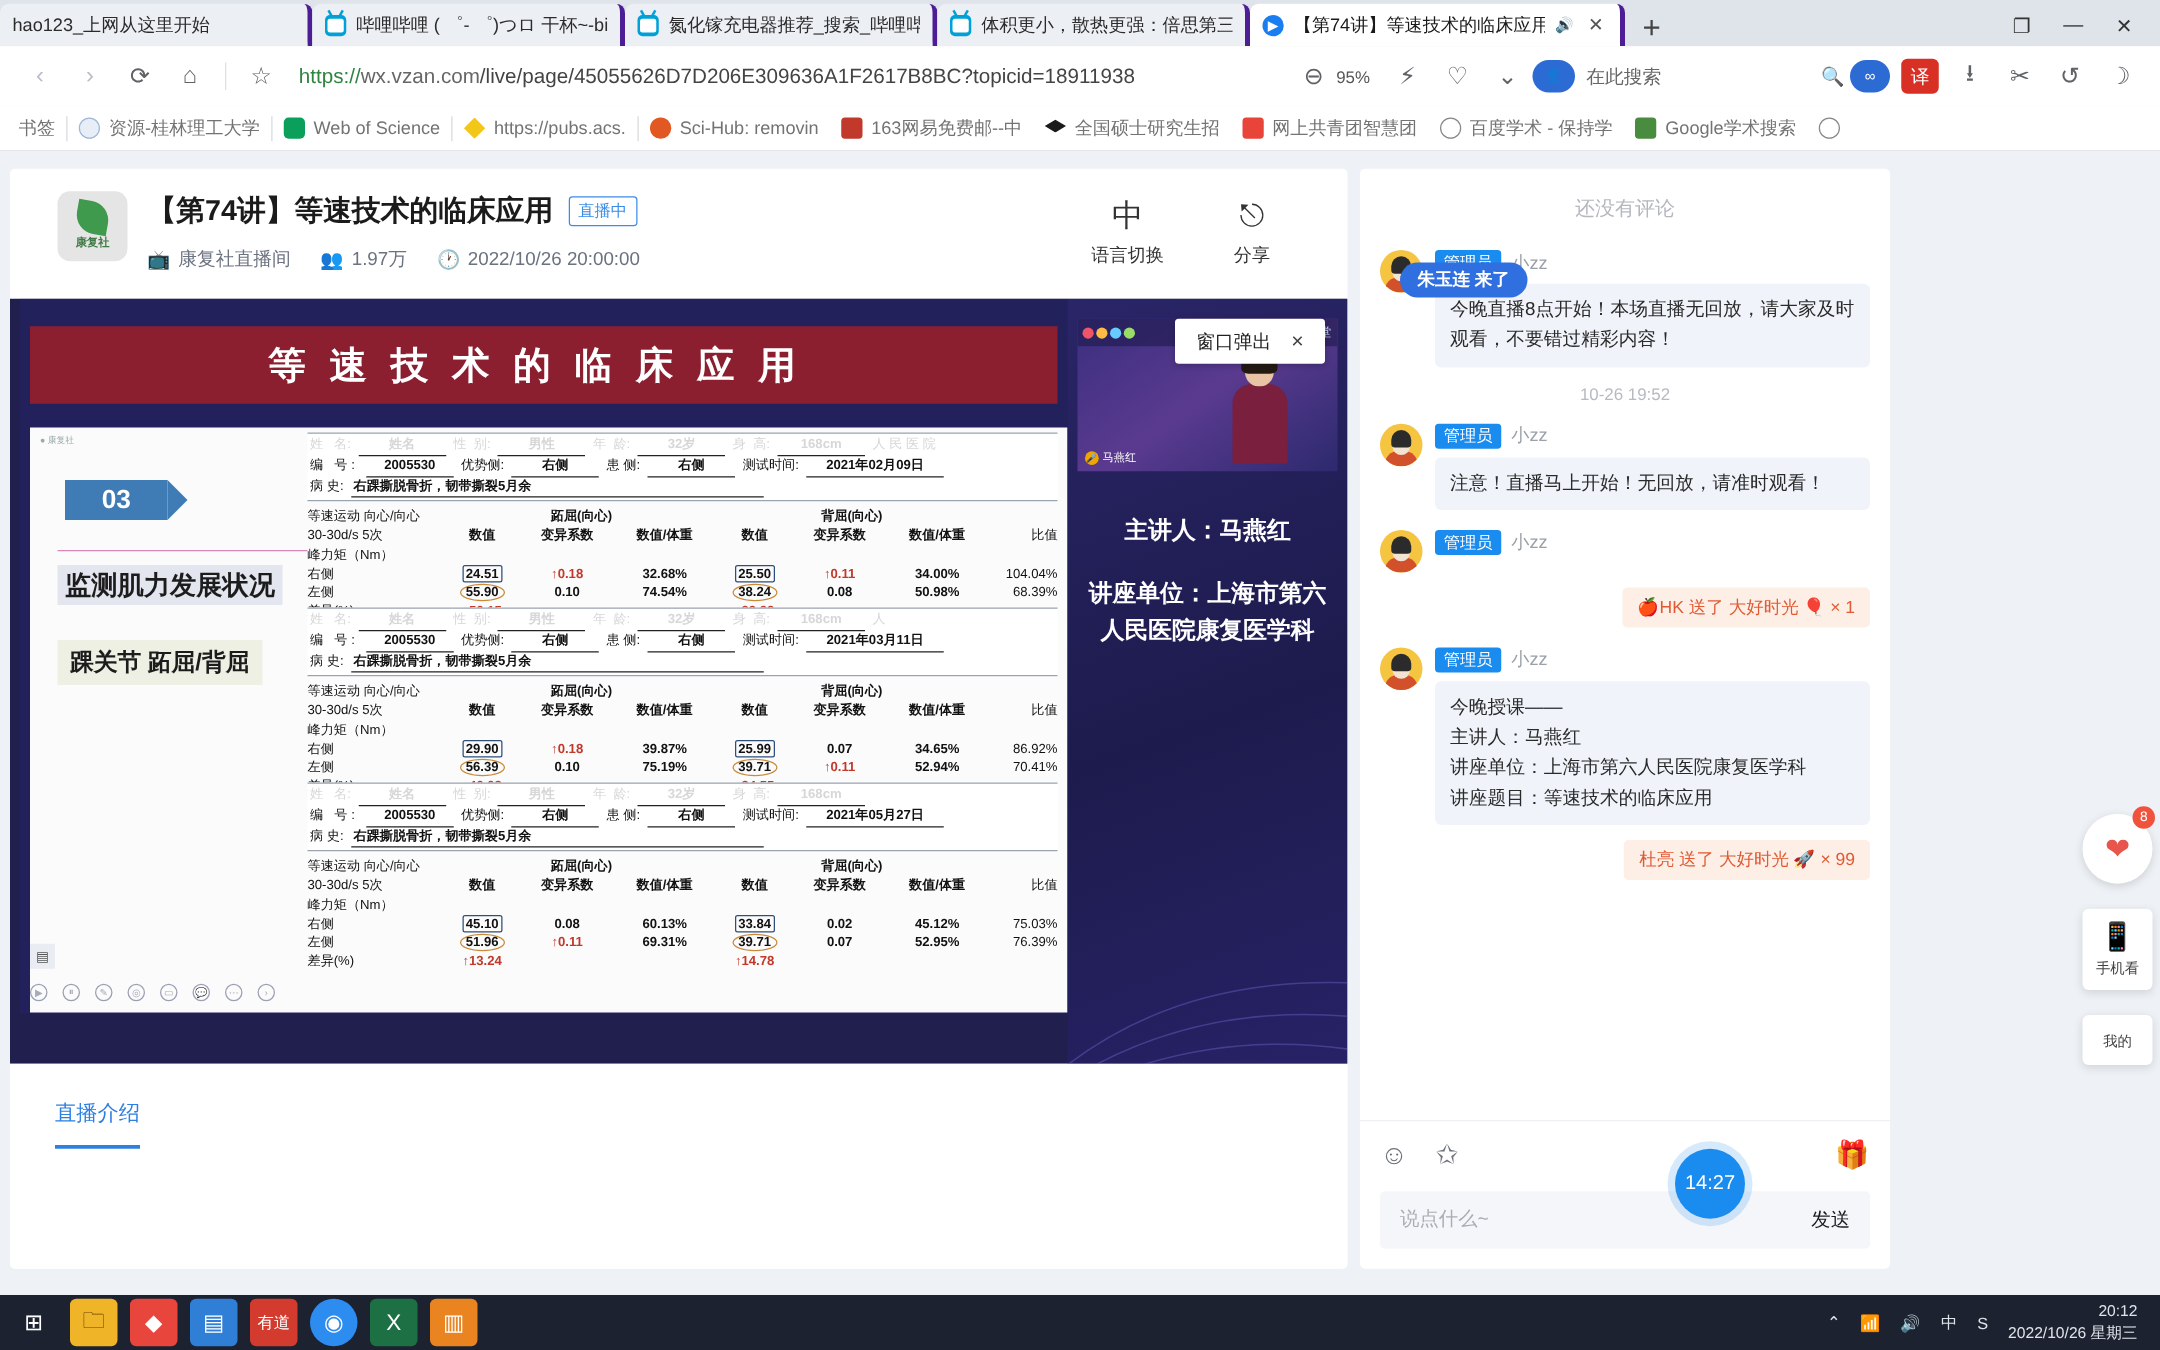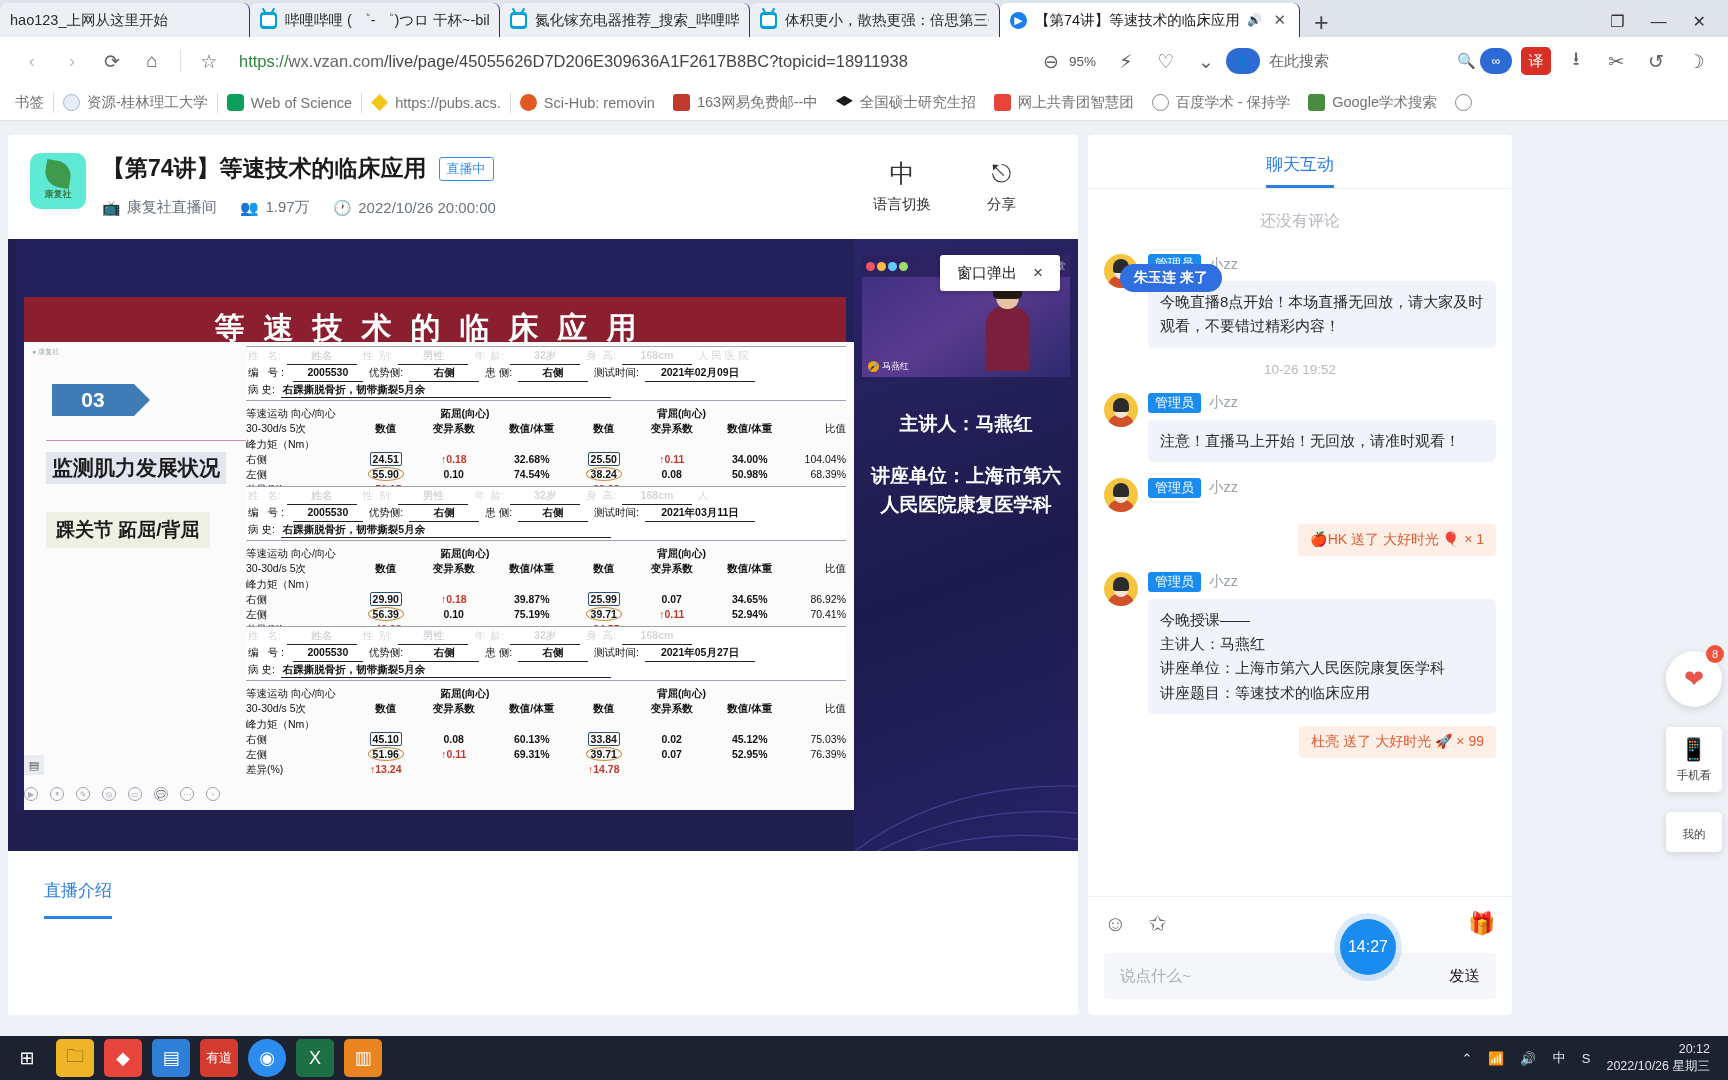--- a/index.html
+++ b/index.html
@@ -13,21 +13,21 @@
 
   
   .tabstrip {
     position: absolute; left: 0; top: 0; width: 1728px; height: 37px;
     background: #dfe3ea; display: flex; align-items: flex-end;
   }
   .tab {
     position: relative; height: 34px; min-width: 0; display: flex; align-items: center;
     gap: 8px; padding: 0 10px; font-size: 14px; color: #2b2b2b;
     background: #eceff4; border-top-left-radius: 7px; border-top-right-radius: 7px;
-    border-right: 1px solid #4c1d95; overflow: hidden; white-space: nowrap;
+    border-right: 4px solid #4c1d95; overflow: hidden; white-space: nowrap;
   }
   .tab.partial { width: 250px; }
   .tab.active { background: #ffffff; width: 300px; }
   .tab-label { overflow: hidden; text-overflow: clip; white-space: nowrap; flex: 1; font-size: 14.5px;}
   .tab.active .tab-label { font-weight: normal; color: #1a1a1a; }
   .favicon { width: 17px; height: 17px; flex: none; border-radius: 3px; }
   .fav-bili { background: #00a1d6; position: relative; border-radius: 4px; }
   .fav-bili::before, .fav-bili::after {
     content: ""; position: absolute; width: 2px; height: 5px; background: #00a1d6; top: -4px;
   }
@@ -82,40 +82,40 @@
 
   
   .page { position: absolute; left: 0; top: 121px; width: 1728px; height: 915px; background: #eef1f5; }
 
   .livecard {
     position: absolute; left: 8px; top: 14px; width: 1070px; height: 880px;
     background: #fff; border-radius: 4px; overflow: hidden;
   }
   .live-header { height: 104px; padding: 18px 22px 0 22px; display: flex; align-items: flex-start; }
   .logo {
-    width: 56px; height: 56px; border-radius: 10px; background: #5eead4; flex: none;
-    position: relative; display:flex; align-items:center; justify-content:center; flex-direction:column;
+    width: 56px; height: 56px; border-radius: 10px; background: #e5e5e5; flex: none;
+    position: relative; display:flex; align-items:center; justify-content:center; flex-direction:column;margin-left:16px;
   }
   .logo .leaf { width: 26px; height: 26px; background: #3f9a4e; border-radius: 0 60% 0 60%; transform: rotate(10deg); }
   .logo .txt { font-size: 9px; color: #3f7a45; margin-top: 1px; font-weight: bold; }
   .head-main { margin-left: 16px; flex: 1; }
   .head-title-row { display: flex; align-items: center; gap: 12px; }
   .head-title { font-size: 23px; font-weight: bold; color: #1b1b1b; }
   .live-badge { border: 1px solid #3c8ce6; color: #3c8ce6; font-size: 13px; padding: 2px 7px; border-radius: 3px; }
   .head-meta { display: flex; align-items: center; gap: 24px; margin-top: 14px; font-size: 15px; color: #6b7280; }
   .head-meta span { display: flex; align-items: center; gap: 6px; }
   .head-actions { display: flex; gap: 56px; margin-right: 40px; margin-top: 8px; }
   .hact { display: flex; flex-direction: column; align-items: center; gap: 9px; font-size: 14.5px; color: #333; }
   .hact .gly { font-size: 25px; line-height: 1; }
 
   .player { position: absolute; left: 0; top: 104px; width: 1070px; height: 612px; background: #201f4e; overflow: hidden; }
   .slide { position: absolute; left: 8px; top: 0; width: 838px; height: 572px; background: #22215c; }
   .slide-band {
     position: absolute; left: 8px; top: 22px; width: 822px; height: 62px;
-    background: #8c1f2f; display: flex; align-items: center; justify-content: center; margin-top: 36px;
+    background: #8c1f2f; display: flex; align-items: center; justify-content: center;
   }
   .slide-band-txt { color: #fff; font-size: 30px; font-weight: bold; letter-spacing: 19px; }
   .slide-white {
     position: absolute; left: 8px; top: 103px; width: 830px; height: 468px; background: #fbfbfb;
   }
   .sl-mark { position:absolute; left:8px; top:5px; font-size:7px; color:#9aa; }
   .badge03 {
     position: absolute; left: 28px; top: 42px; width: 82px; height: 32px; background: #3f7cb6;
     color: #fff; font-size: 21px; font-weight: bold; display:flex; align-items:center; justify-content:center;
   }
@@ -779,23 +779,20 @@
       </div>
 
       <div class="tabsrow">
         <div class="tabsrow-inner">
           <span class="intro-tab">直播介绍</span>
         </div>
       </div>
     </div>
 
     <div class="chat">
-      <div class="chat-head">
-        <span class="chat-tab">聊天互动</span>
-      </div>
       <div class="chat-empty">还没有评论</div>
       <div class="chat-body">
 
         <div class="msg" style="position:relative;">
           <div class="av">
               <span class="bd"></span>
               <span class="fc"></span>
               <span class="hd"></span>
             </div>
           <div class="msg-col">

